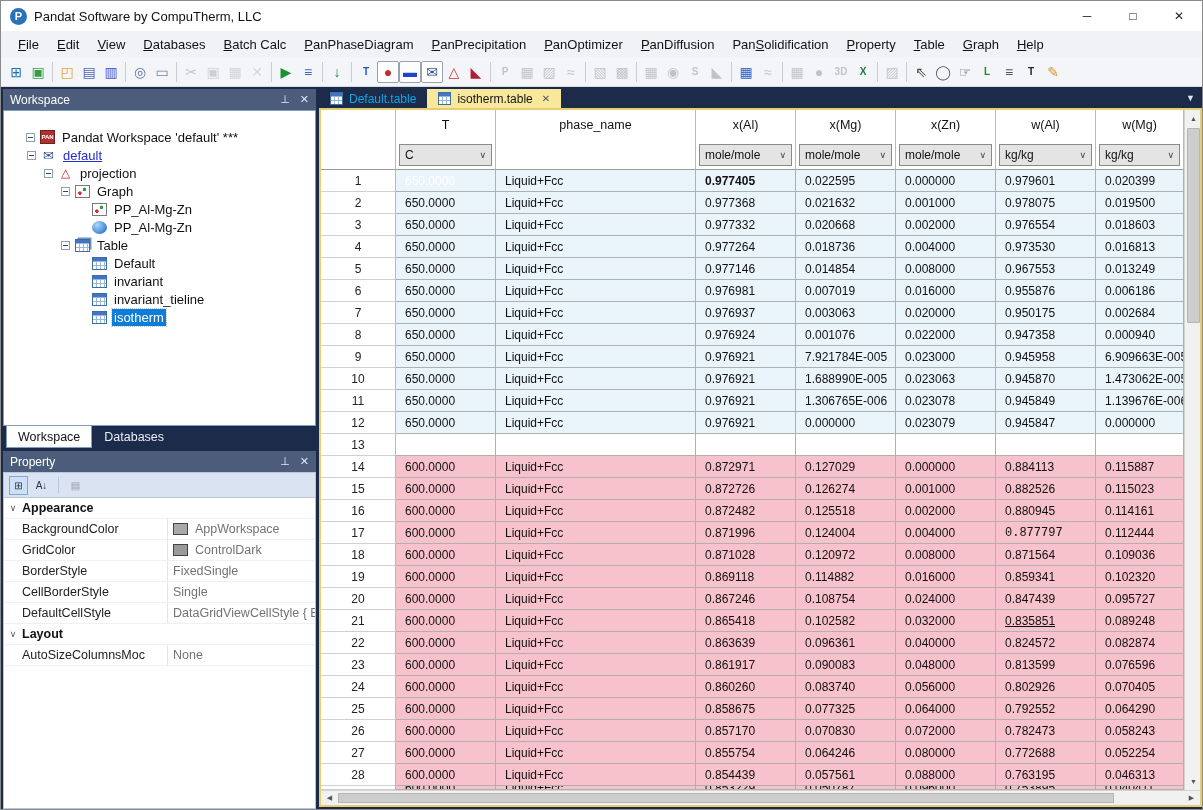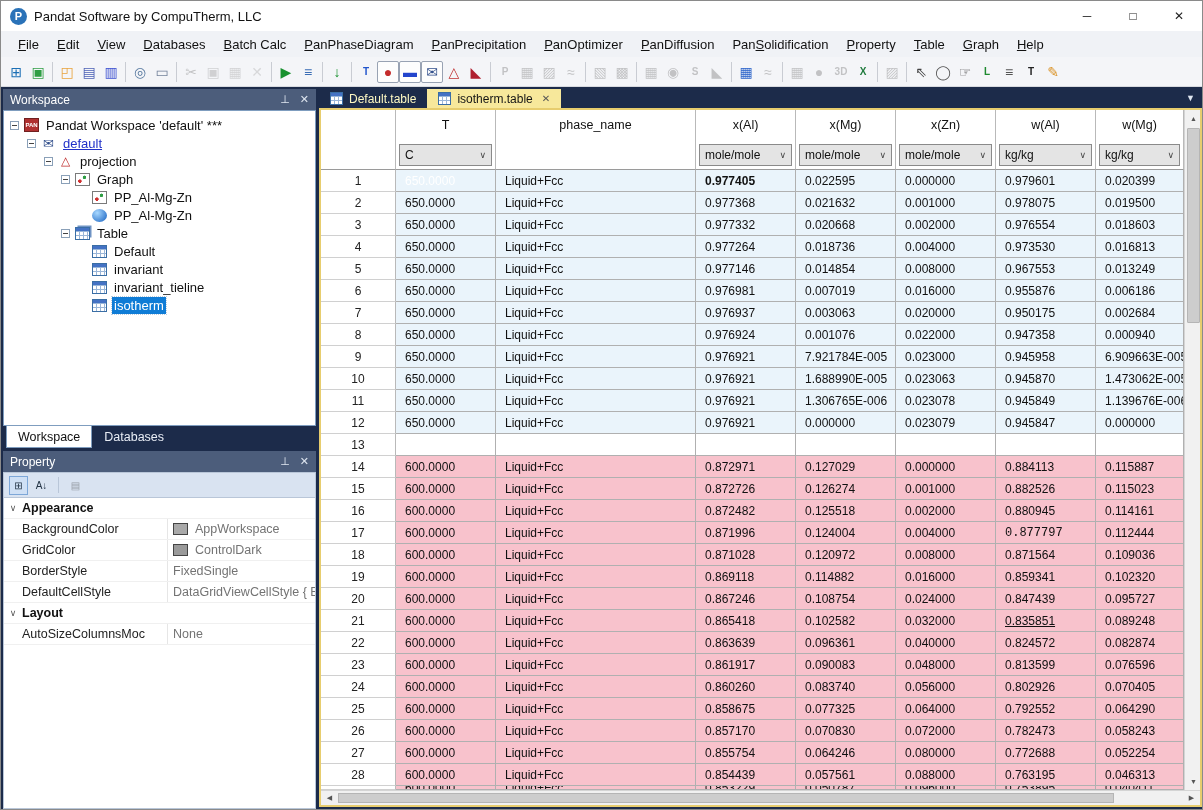--- a/index.html
+++ b/index.html
@@ -58,21 +58,21 @@
 .prop-grid{flex:1;background:#fff;border:1px solid #b9c6d8;border-top:none;overflow:hidden;font-size:12.5px}
 .prow{height:21px;display:flex;align-items:center;border-bottom:1px solid #f0f0f0}
 .gutter{width:18px;flex:0 0 18px;color:#555;font-size:9px;text-align:center}
 .prow.cat .catlabel{font-weight:bold;color:#111}
 .pkey{width:146px;flex:0 0 146px;overflow:hidden;white-space:nowrap;color:#222;border-right:1px solid #e6e6e6;height:100%;display:flex;align-items:center}
 .pval{flex:1;overflow:hidden;white-space:nowrap;display:flex;align-items:center;padding-left:5px;color:#737373}
 .swatch{width:15px;height:12px;border:1px solid #444;margin-right:7px;flex:0 0 15px}
 
 .main{flex:1;display:flex;flex-direction:column;overflow:hidden}
 .tabstrip{flex:0 0 19px;display:flex;align-items:stretch;position:relative}
-.mtab{display:flex;align-items:center;gap:6px;padding:0 11px;font-size:12px;color:#fef9c3}
+.mtab{display:flex;align-items:center;gap:6px;padding:0 11px;font-size:12px;color:#0ea5e9}
 .mtab .ic{margin-right:0;width:13px;flex:0 0 13px}
 .mtab.active{background:#f7e89b;color:#151515}
 .tclose{font-size:10px;color:#555;margin-left:3px}
 .tabdrop{position:absolute;right:7px;top:4px;color:#dfe6f0;font-size:9px}
 .framed{flex:0 0 699px;border:2px solid #e7cd6e;display:flex;flex-direction:column;background:#fff;overflow:hidden}
 .tbl-row{flex:1;display:flex;overflow:hidden}
 .tgrid{width:863px;flex:0 0 863px;display:flex;flex-direction:column;overflow:hidden;background:#fff}
 .hrow,.urow{flex:0 0 30px;display:flex}
 .hcell{border-right:1px solid #b9b9b9;display:flex;align-items:center;justify-content:center;font-size:12.5px;color:#111;background:#fff;overflow:hidden}
 .ucell{border-right:1px solid #b9b9b9;border-bottom:1px solid #9a9a9a;display:flex;align-items:center;padding:0 3px;background:#fff;overflow:hidden}
@@ -281,21 +281,21 @@
 
     <div class="left">
       <div class="panel-header">
         <span>Workspace</span>
         <span class="ph-icons">
           <span>⊥</span>
           <span>✕</span>
         </span>
       </div>
       <div class="tree-box" id="tree">
-          <div class="tree-item" style="padding-left: 6px;">
+          <div class="tree-item" style="padding-left: 22px; margin-top: 12px;">
             <span class="exp"></span>
             <span class="ic ic-pan">PAN</span>
             <span class="tree-label">Pandat Workspace 'default' ***</span>
           </div>
           <div class="tree-item" style="padding-left: 23px;">
             <span class="exp"></span>
             <span class="ic ic-env">✉</span>
             <span class="tree-label link">default</span>
           </div>
           <div class="tree-item" style="padding-left: 40px;">
@@ -382,20 +382,27 @@
               <span class="pval">
                 <span class="swatch" style="background: rgb(154, 154, 154);"></span>
                 <span>ControlDark</span>
               </span>
             </div>
             <div class="prow">
               <span class="gutter"></span>
               <span class="pkey">BorderStyle</span>
               <span class="pval">
                 <span>FixedSingle</span>
+              </span>
+            </div>
+            <div class="prow">
+              <span class="gutter"></span>
+              <span class="pkey">CellBorderStyle</span>
+              <span class="pval">
+                <span>Single</span>
               </span>
             </div>
             <div class="prow">
               <span class="gutter"></span>
               <span class="pkey">DefaultCellStyle</span>
               <span class="pval">
                 <span>DataGridViewCellStyle { Bac</span>
               </span>
             </div>
             <div class="prow cat">

